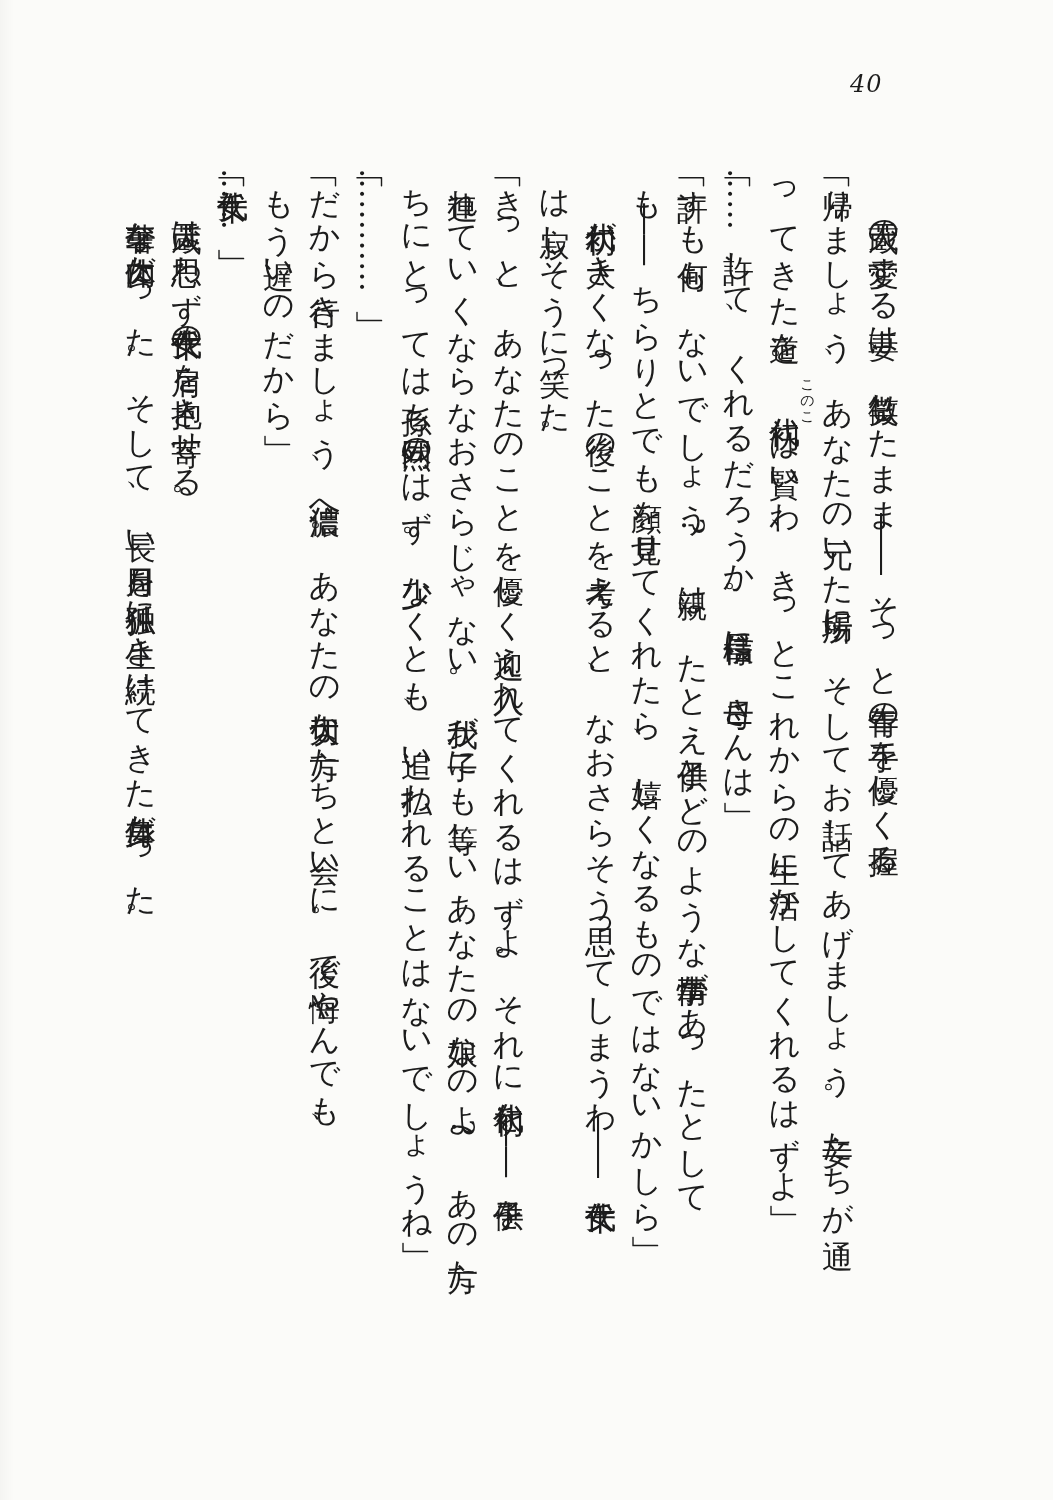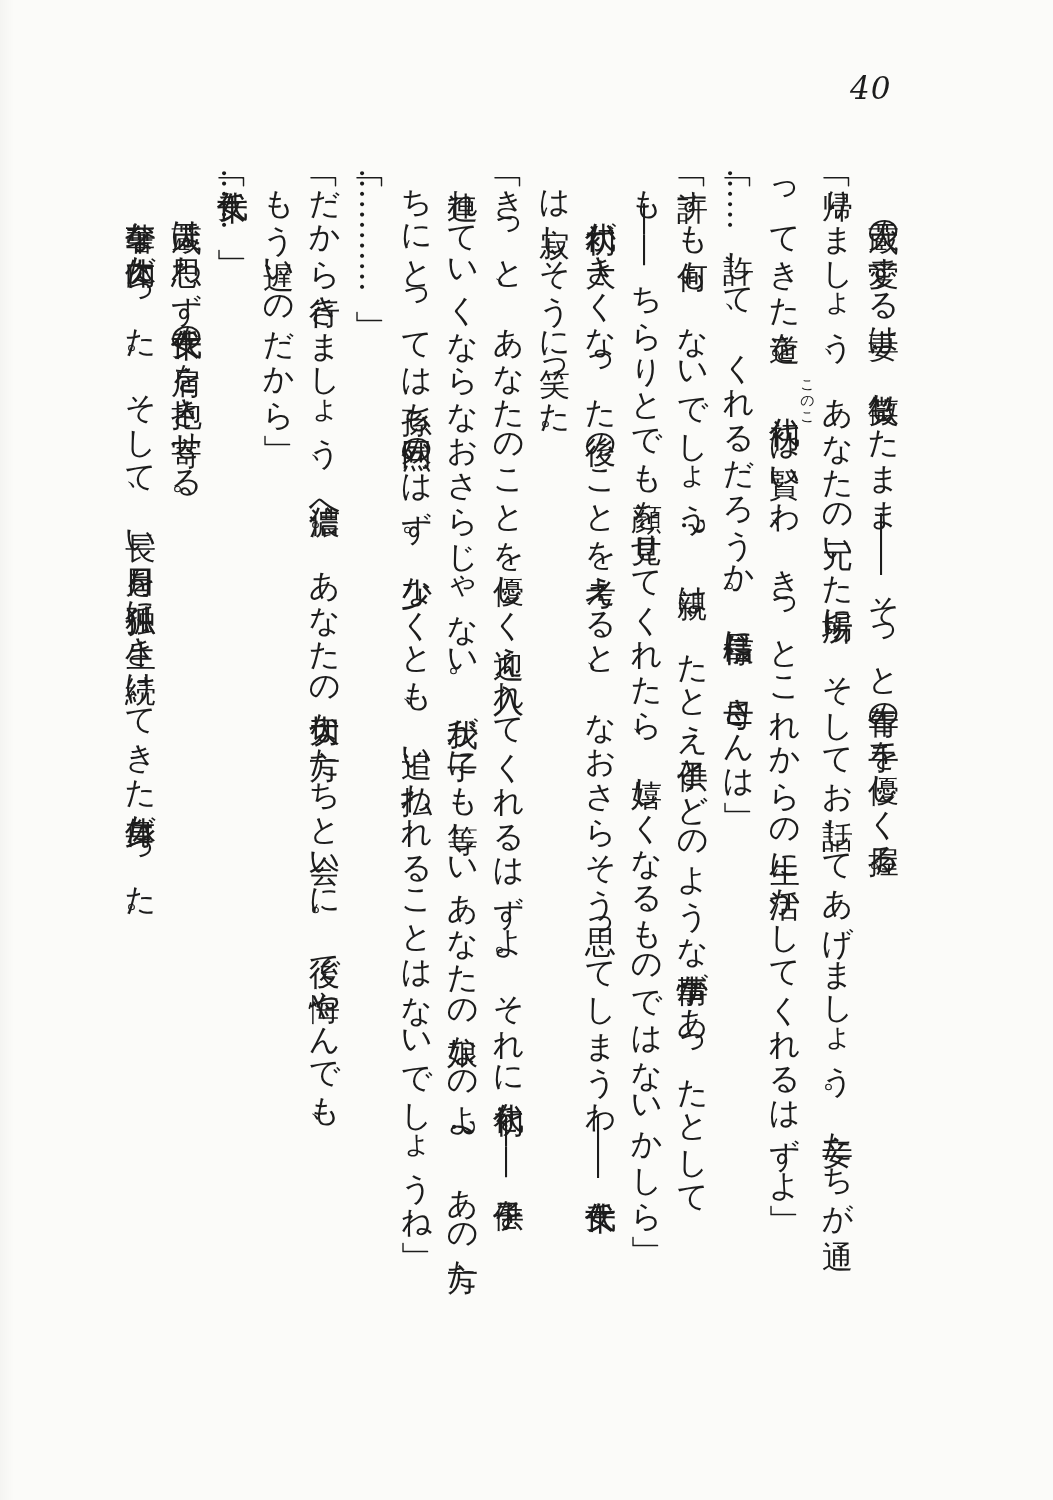--- a/index.html
+++ b/index.html
@@ -17,21 +17,21 @@
   }
   .page {
     position: absolute;
     inset: 0;
     background: linear-gradient(90deg, #f4f4f2 0px, #fbfbf9 14px);
   }
   .page-number {
     position: absolute;
     top: 70px;
     left: 850px;
-    font-size: 31px;
+    font-size: 24px;
     font-style: italic;
     letter-spacing: 1px;
   }
   .text-block {
     position: absolute;
     top: 168px;
     right: 146px;
     height: 1238px;
     writing-mode: vertical-rl;
     text-orientation: mixed;

